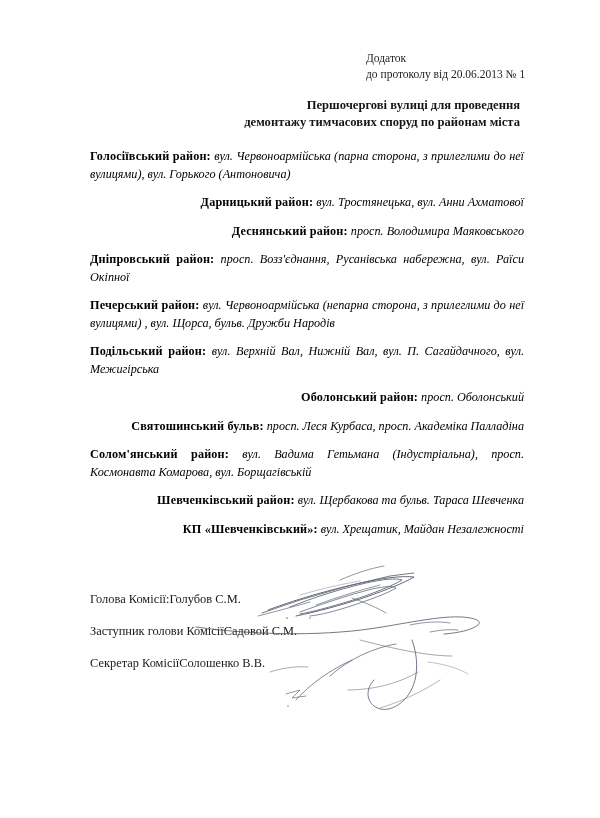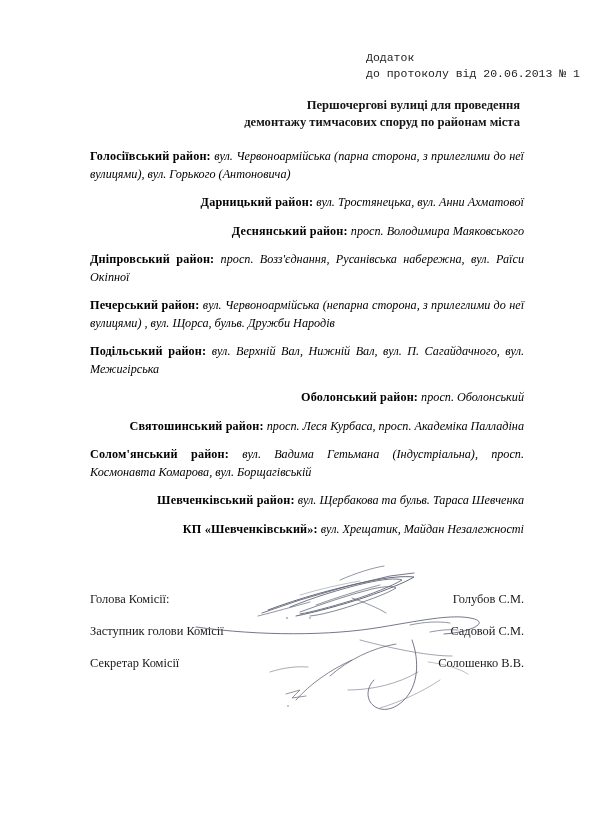--- a/index.html
+++ b/index.html
@@ -23,21 +23,21 @@
   
   .doc-header {
     position: absolute;
     left: 366px;
     top: 50px;
     font-size: 11.5px;
     line-height: 16px;
     color: #1d1d1d;
     white-space: nowrap;
   }
-  .doc-header div { white-space: nowrap; font-family: Liberation Mono, monospace; }
+  .doc-header div { white-space: nowrap; }
 
   
   .doc-title {
     position: absolute;
     left: 90px;
     top: 97px;
     width: 430px;
     text-align: right;
     font-weight: bold;
     font-size: 12.6px;
@@ -80,21 +80,21 @@
   
   .signatures {
     position: absolute;
     left: 90px;
     top: 592px;
     width: 434px;
   }
   .sig-row {
     position: relative;
     display: flex;
-    justify-content: space-between;
+    justify-content: flex-start;
     align-items: baseline;
     height: 32px;
     font-size: 12.4px;
     color: #1a1a1a;
   }
   .sig-role { white-space: nowrap; }
   .sig-name { white-space: nowrap; }
 
   
   .ink {
@@ -122,21 +122,21 @@
   </div>
 
   <div class="district-list">
       <div class="district wrap"><span class="district-name">Голосіївський район:</span> <span class="district-streets">вул. Червоноармійська (парна сторона, з прилеглими до неї вулицями), вул. Горького (Антоновича)</span></div>
       <div class="district nowrap"><span class="district-name">Дарницький район:</span> <span class="district-streets">вул. Тростянецька, вул. Анни Ахматової</span></div>
       <div class="district nowrap"><span class="district-name">Деснянський район:</span> <span class="district-streets">просп. Володимира Маяковського</span></div>
       <div class="district wrap"><span class="district-name">Дніпровський район:</span> <span class="district-streets">просп. Возз'єднання, Русанівська набережна, вул. Раїси Окіпної</span></div>
       <div class="district wrap"><span class="district-name">Печерський район:</span> <span class="district-streets">вул. Червоноармійська (непарна сторона, з прилеглими до неї вулицями) , вул. Щорса, бульв. Дружби Народів</span></div>
       <div class="district wrap"><span class="district-name">Подільський район:</span> <span class="district-streets">вул. Верхній Вал, Нижній Вал, вул. П. Сагайдачного, вул. Межигірська</span></div>
       <div class="district nowrap"><span class="district-name">Оболонський район:</span> <span class="district-streets">просп. Оболонський</span></div>
-      <div class="district nowrap"><span class="district-name">Святошинський район:</span> <span class="district-streets">просп. Леся Курбаса, просп. Академіка Палладіна</span></div>
+      <div class="district nowrap"><span class="district-name">Святошинський бульв:</span> <span class="district-streets">просп. Леся Курбаса, просп. Академіка Палладіна</span></div>
       <div class="district wrap"><span class="district-name">Солом'янський район:</span> <span class="district-streets">вул. Вадима Гетьмана (Індустріальна), просп. Космонавта Комарова, вул. Борщагівській</span></div>
       <div class="district nowrap"><span class="district-name">Шевченківський район:</span> <span class="district-streets">вул. Щербакова та бульв. Тараса Шевченка</span></div>
       <div class="district nowrap"><span class="district-name">КП «Шевченківський»:</span> <span class="district-streets">вул. Хрещатик, Майдан Незалежності</span></div>
     </div>
 
   <div class="signatures">
       <div class="sig-row">
         <span class="sig-role">Голова Комісії:</span>
         <span class="sig-name">Голубов С.М.</span>
       </div>

